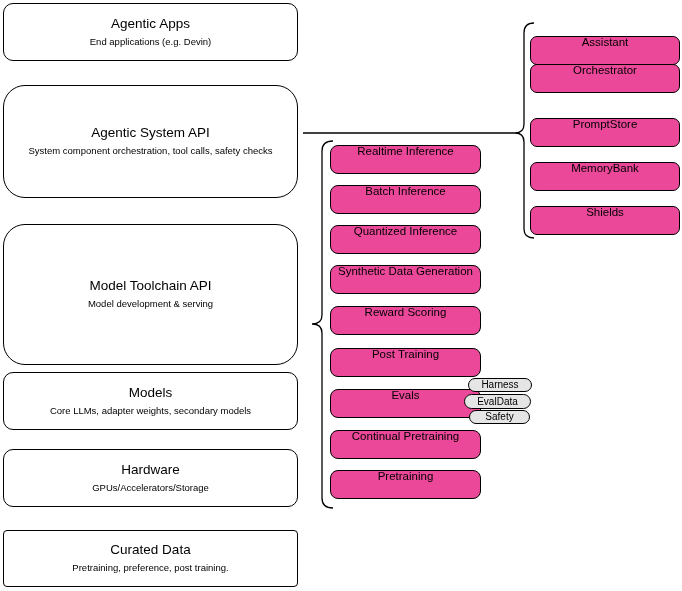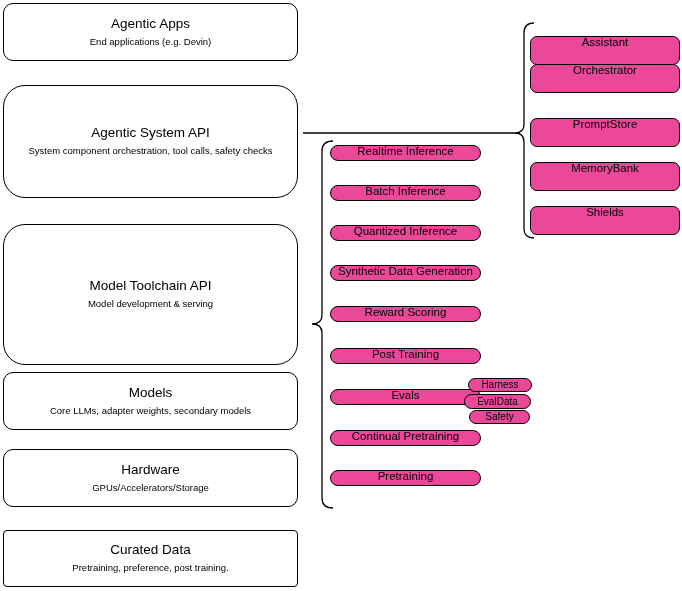--- a/index.html
+++ b/index.html
@@ -33,28 +33,28 @@
   .mbox, .rbox {
     position: absolute;
     border: 1.3px solid #000000;
     background: #ec4899;
     box-sizing: border-box;
     display: flex;
     align-items: flex-start;
     justify-content: center;
     text-align: center;
   }
-  .mbox { left: 330px; width: 151px; height: 16px; border-radius: 8px; }
+  .mbox { left: 330px; width: 151px; height: 29px; border-radius: 8px; }
   .rbox { left: 530px; width: 150px; height: 29px; border-radius: 7px; }
   .nodelabel { font-size: 11.5px; line-height: 1; }
 
   .pill {
     position: absolute;
     border: 1.2px solid #000000;
-    background: #ec4899;
+    background: #e5e5e5;
     border-radius: 999px;
     box-sizing: border-box;
     display: flex;
     align-items: center;
     justify-content: center;
     z-index: 5;
   }
   .pill span { font-size: 10px; line-height: 1; }
 
   svg { display: block; }

